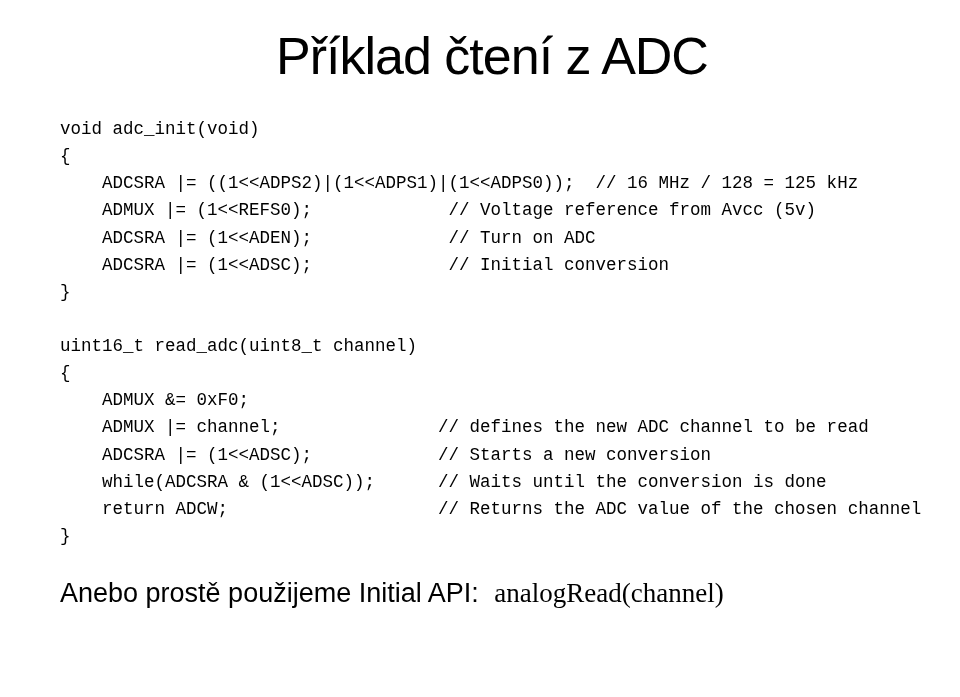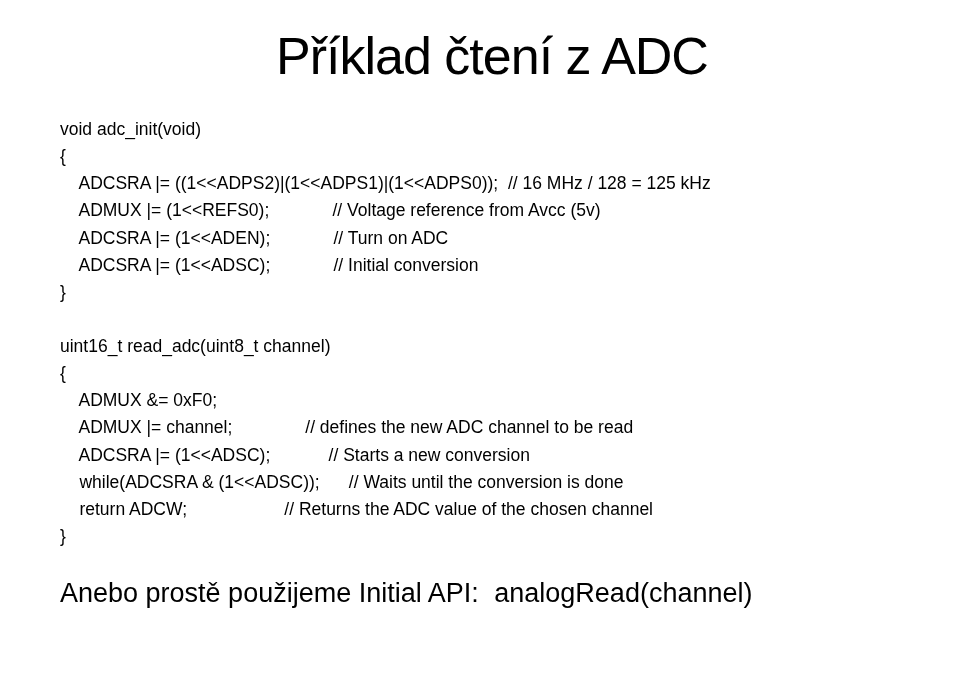--- a/index.html
+++ b/index.html
@@ -21,33 +21,33 @@
     }
     .title {
       font-size: 52px;
       font-weight: 400;
       text-align: center;
       margin-bottom: 30px;
       font-family: Arial, Helvetica, sans-serif;
       letter-spacing: -1px;
     }
     .code-block {
-      font-family: Liberation Sans, sans-serif;
+      font-family: Liberation Mono, monospace;
       font-size: 17.5px;
       line-height: 1.55;
       white-space: pre;
       color: #000000;
       margin-bottom: 28px;
     }
     .footer {
       font-size: 27px;
       font-family: Arial, Helvetica, sans-serif;
     }
     .footer-mono {
-      font-family: Liberation Sans, sans-serif;
+      font-family: Liberation Serif, serif;
     }
   </style>
 </head>
 <body>
 
 <div class="slide">
   <h1 class="title">Příklad čtení z ADC</h1>
 
   <div class="code-block"><span>void adc_init(void)</span>
 <span>{</span>

